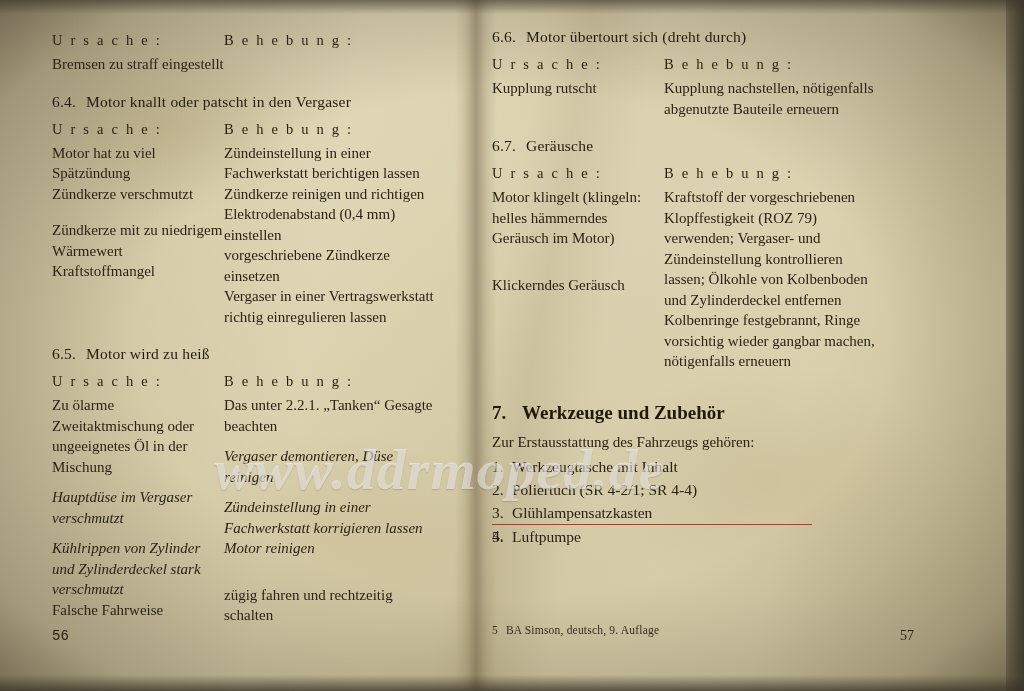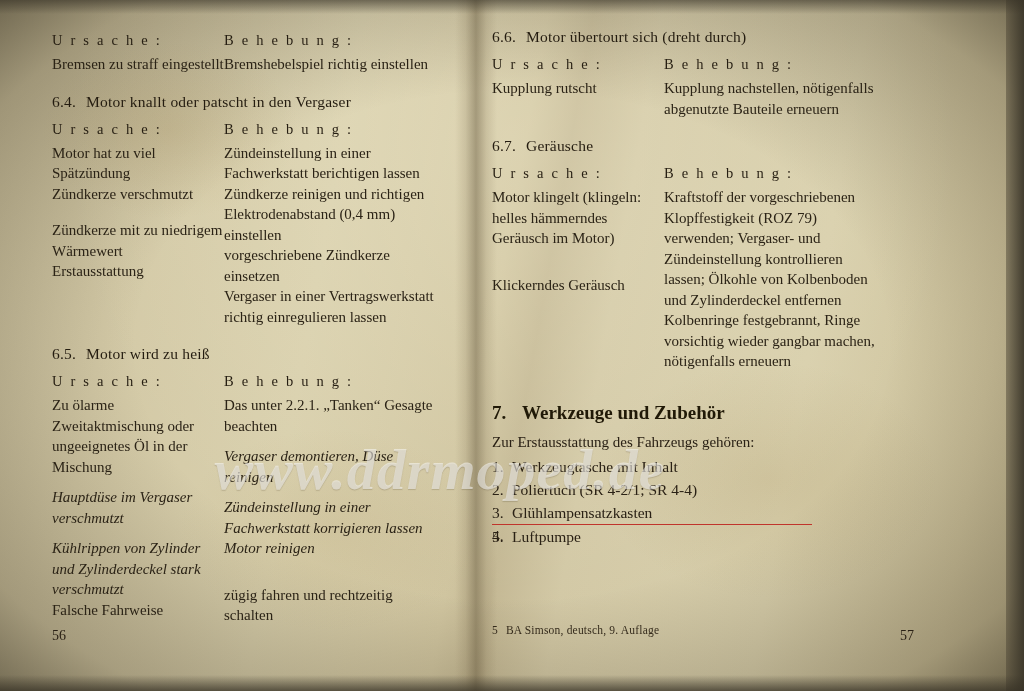--- a/index.html
+++ b/index.html
@@ -144,21 +144,21 @@
     border-bottom: 1.6px solid #c0342c;
     display: block;
     width: 300px;
   }
 
   .folio {
     position: absolute;
     font-size: 14px;
     color: #2a2115;
   }
-  .folio-left  { left: 52px;  top: 628px; }
+  .folio-left  { left: 52px;  top: 628px; font-family: Liberation Mono, monospace; }
   .folio-right { left: 900px; top: 628px; }
   .imprint {
     position: absolute;
     left: 492px; top: 624px;
     font-size: 11.5px;
     color: #352b1c;
     letter-spacing: 0.2px;
   }
   .imprint .sig { margin-right: 8px; }
 
@@ -193,34 +193,33 @@
 
   <div class="col col-left">
 
     <div class="two-col">
       <div class="cc-left">
         <div class="lbl">U r s a c h e :</div>
         <p class="t">Bremsen zu straff eingestellt</p>
       </div>
       <div class="cc-right">
         <div class="lbl">B e h e b u n g :</div>
-        <p class="t">Bremshebelspiel richtig einstellen</p>
       </div>
     </div>
 
     <div class="sec-head">
       <span class="num">6.4.</span><span>Motor knallt oder patscht in den Vergaser</span>
     </div>
     <div class="two-col">
       <div class="cc-left">
         <div class="lbl">U r s a c h e :</div>
         <p class="t">Motor hat zu viel Spätzündung</p>
         <p class="t">Zündkerze verschmutzt</p>
         <p class="t gap">Zündkerze mit zu niedrigem Wärmewert</p>
-        <p class="t">Erstausstattung</p>
+        <p class="t">Kraftstoffmangel</p>
       </div>
       <div class="cc-right">
         <div class="lbl">B e h e b u n g :</div>
         <p class="t">Zündeinstellung in einer Fachwerkstatt berichtigen lassen</p>
         <p class="t">Zündkerze reinigen und richtigen Elektrodenabstand (0,4 mm) einstellen</p>
         <p class="t">vorgeschriebene Zündkerze einsetzen</p>
         <p class="t">Vergaser in einer Vertragswerkstatt richtig einregulieren lassen</p>
       </div>
     </div>
 

